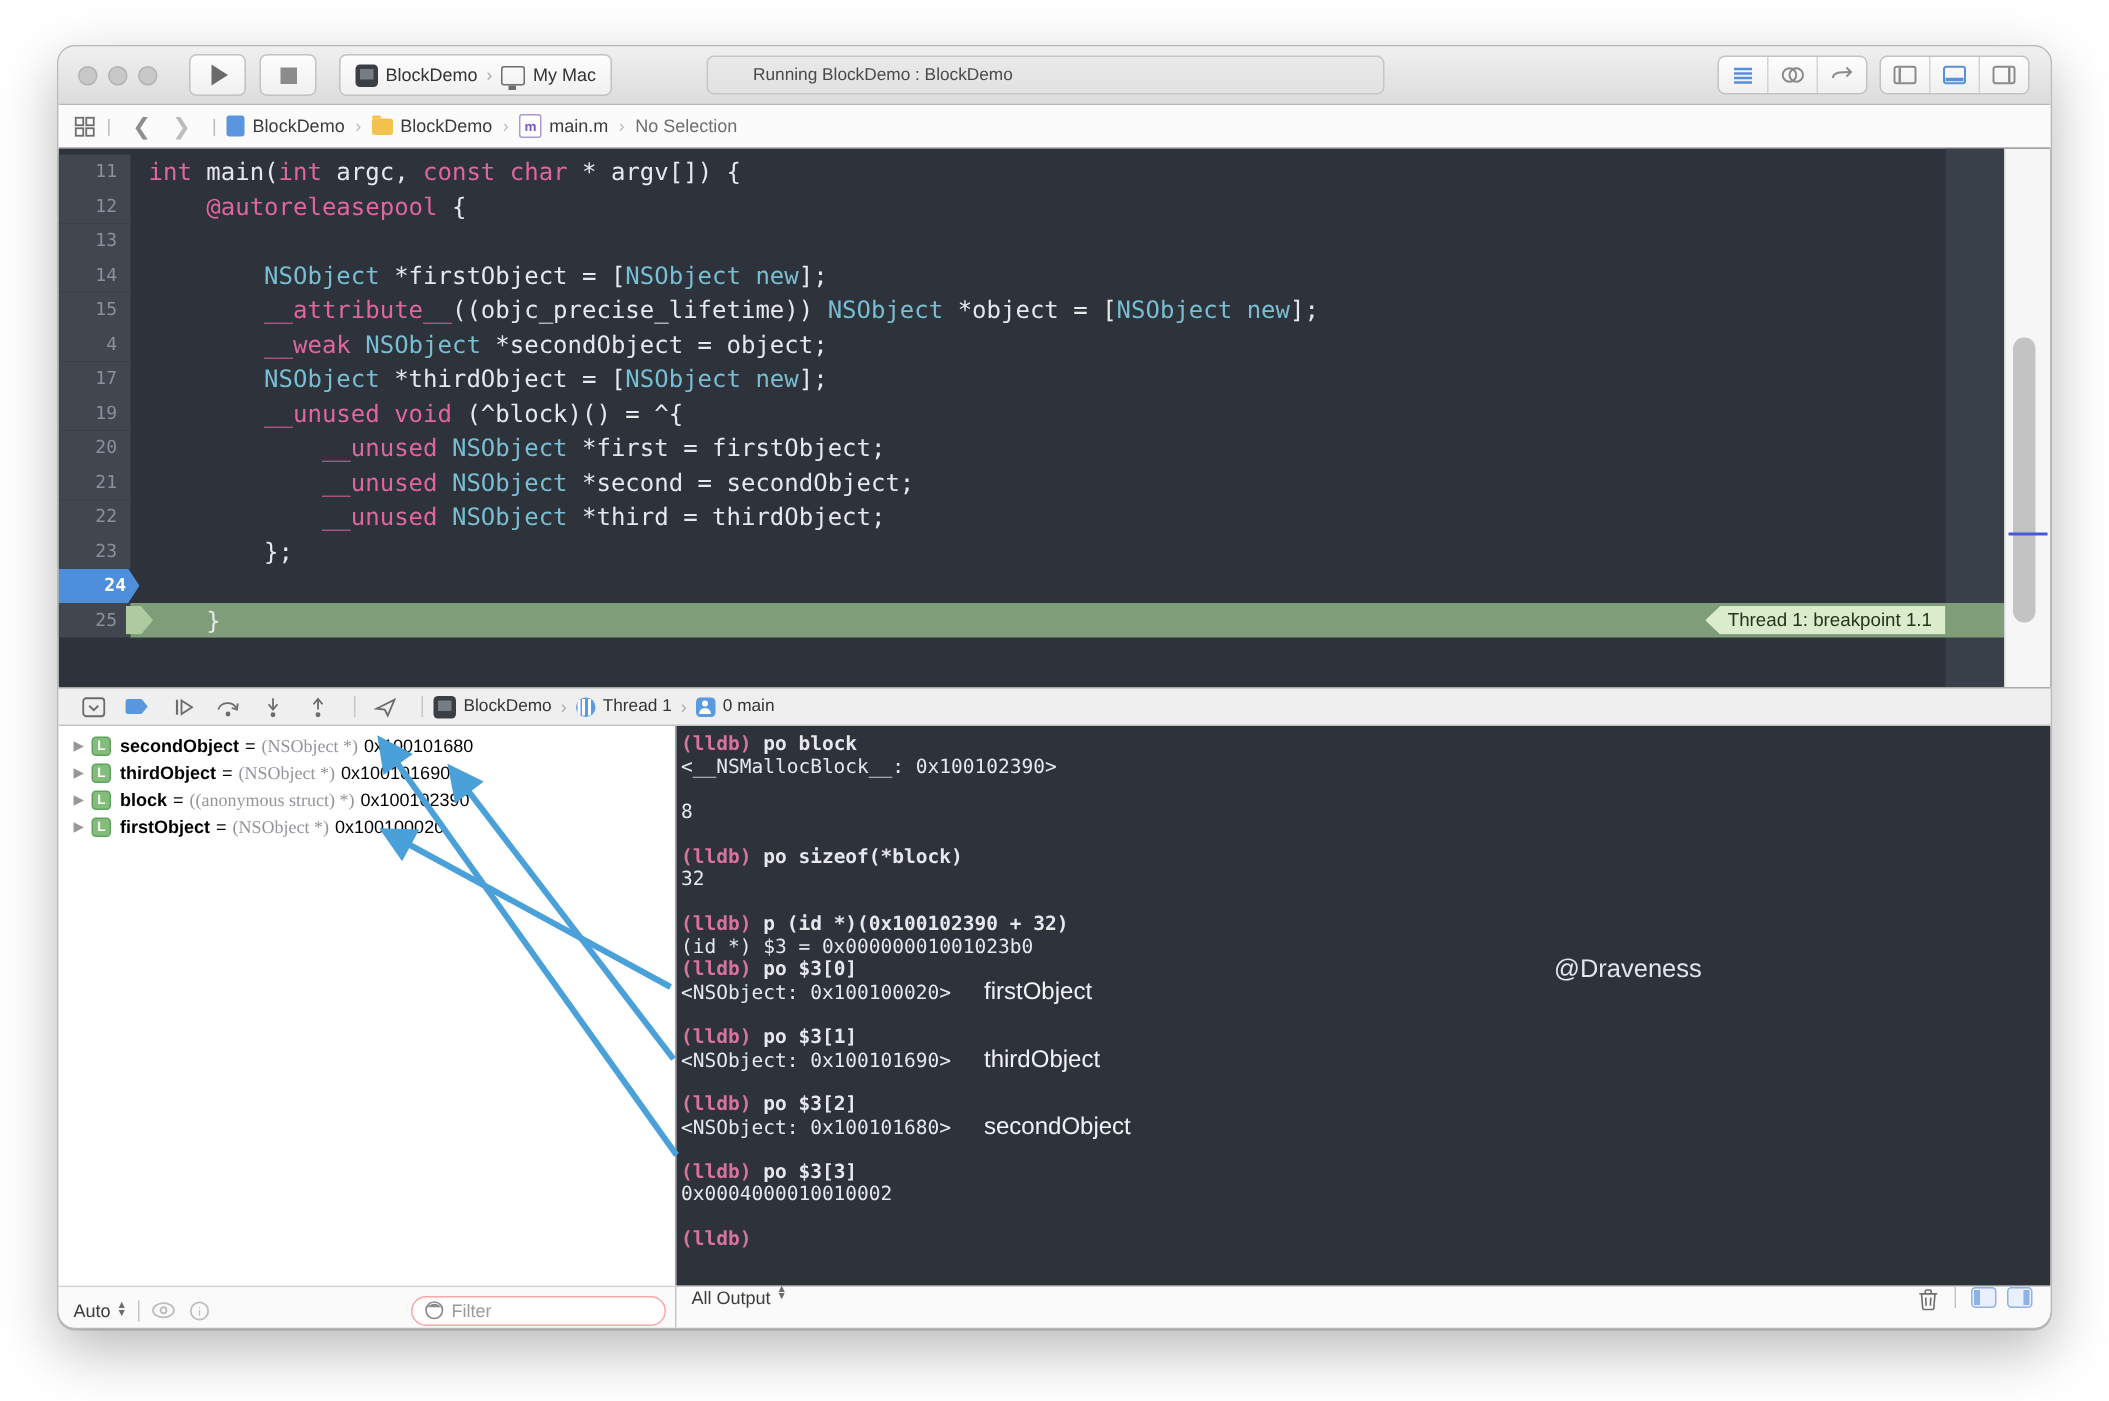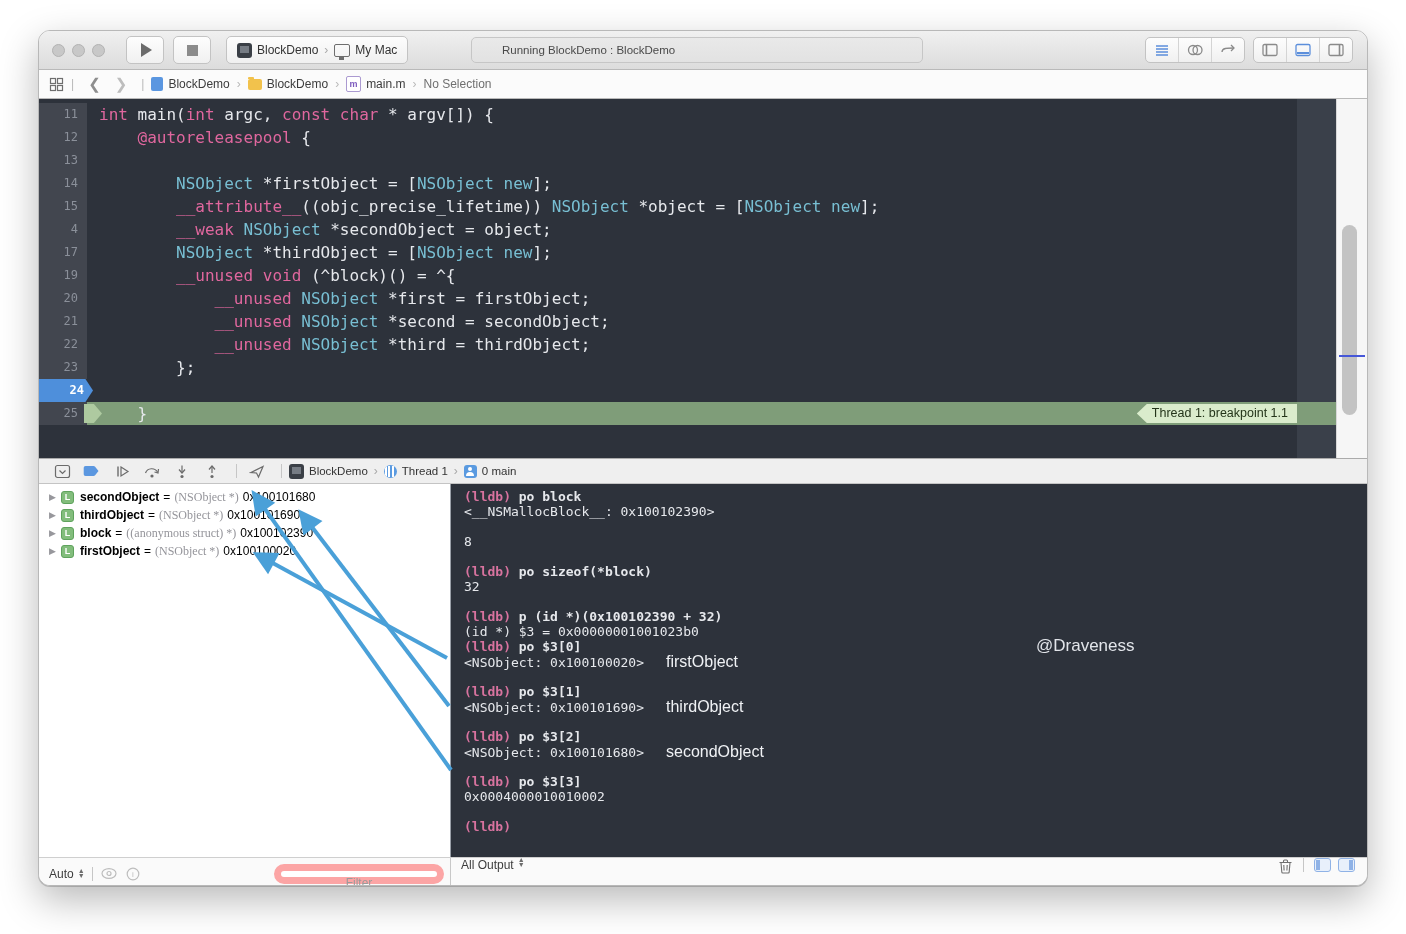--- a/index.html
+++ b/index.html
@@ -83,36 +83,36 @@
   .varspane{width:412px;background:#fff;border-right:1px solid #9aa0a8;box-sizing:border-box;
         padding-top:4px;overflow:hidden;}
   .varrow{display:flex;align-items:center;height:18px;font-size:12px;color:#000;padding-left:10px;}
   .disclosure{color:#97979c;font-size:9px;width:12px;flex:none;}
   .licon{width:13px;height:13px;border-radius:3px;background:#82bd7c;border:1px solid #5fa35d;
         color:#fff;font-size:9px;font-weight:bold;display:flex;align-items:center;justify-content:center;
         margin-right:6px;flex:none;box-sizing:border-box;}
   .vname{font-weight:bold;} .vtype{color:#94949a;margin:0 4px 0 4px;font-family:Liberation Serif, serif;} .veq{margin-left:4px;}
   .console{position:relative;flex:1;background:#2d323b;color:#e6e8ec;
         font-family:"DejaVu Sans Mono","Liberation Mono",monospace;font-size:13px;
-        padding:5px 0 0 13px;box-sizing:border-box;overflow:hidden;}
+        padding:5px 0 0 3px;box-sizing:border-box;overflow:hidden;}
   .cline{height:15px;line-height:15px;white-space:pre;}
   .lldb{color:#d8739f;font-weight:bold;}
   .cmdtxt{font-weight:bold;}
   .ann{font-family:"Liberation Sans",sans-serif;font-size:16px;color:#f0f2f5;margin-left:22px;}
   .watermark{position:absolute;left:585px;top:152px;font-family:"Liberation Sans",sans-serif;
         font-size:17px;color:#e2e5ea;}
   
   .bottombar{height:31px;background:#fafafa;border-top:1px solid #cfcfcf;display:flex;}
   .bb-left{width:412px;border-right:1px solid #c8c8c8;box-sizing:border-box;display:flex;
         align-items:center;padding:0 6px 0 10px;font-size:12px;color:#3c3c3c;}
   .bb-right{flex:1;display:flex;padding:0 12px 0 10px;font-size:12px;color:#3c3c3c;}
   .updown{display:inline-flex;flex-direction:column;margin-left:4px;line-height:4px;}
   .updown i{font-style:normal;font-size:7px;color:#6d6d6d;height:5px;}
-  .filterfield{margin-left:auto;width:170px;height:20px;border:7px solid #fca5a5;border-radius:10px;
-        background:#fff;display:flex;align-items:center;padding:0 8px;color:#9b9b9b;font-size:12px;gap:5px;box-sizing:border-box;flex-direction:column;}
+  .filterfield{margin-left:auto;width:170px;height:20px;border:1px solid #fca5a5;border-radius:10px;
+        background:#fff;display:flex;align-items:center;padding:0 8px;color:#9b9b9b;font-size:12px;gap:5px;box-sizing:border-box;}
   .toggle{width:17px;height:14px;border:1.5px solid #8fb2e6;border-radius:3px;background:#e8f0fb;
         position:relative;box-sizing:border-box;}
   .toggle.lbar::before{content:"";position:absolute;left:1px;top:1px;bottom:1px;width:4px;background:#8fb2e6;}
   .toggle.rbar::before{content:"";position:absolute;right:1px;top:1px;bottom:1px;width:4px;background:#8fb2e6;}
   .arrowsvg{position:absolute;left:0;top:0;width:1406px;height:934px;pointer-events:none;z-index:40;}
   svg.ic{display:block;}
 </style>
 </head>
 <body>
 

